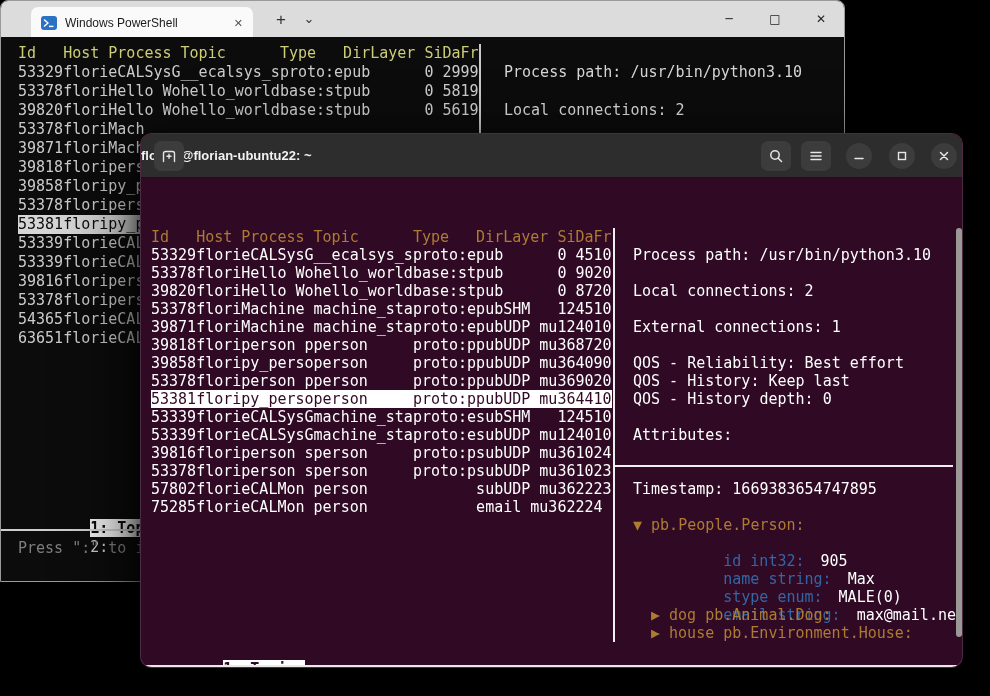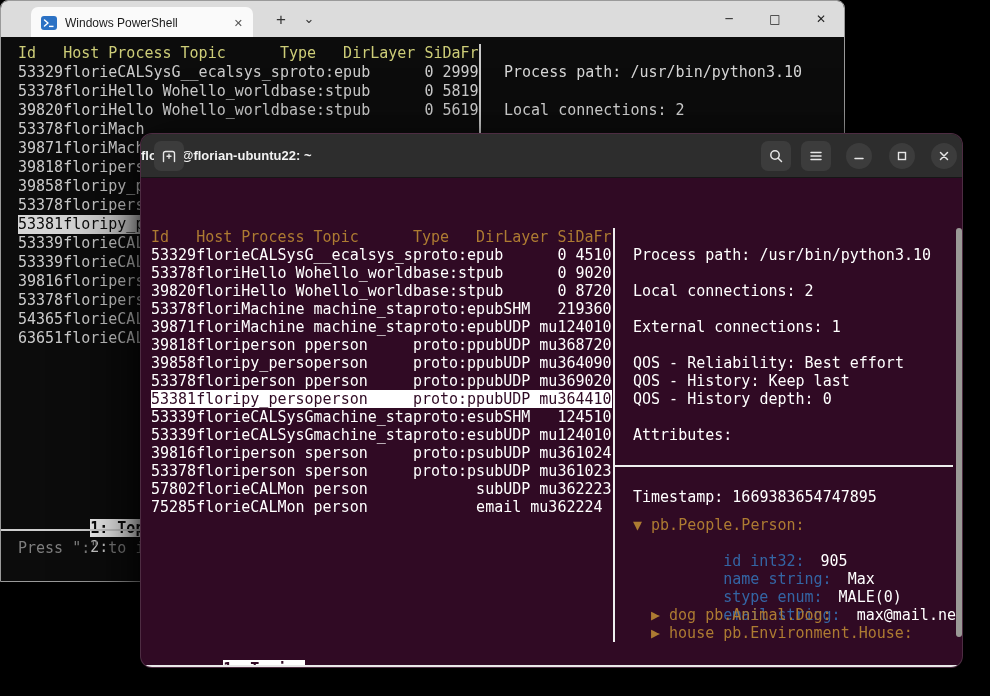--- a/index.html
+++ b/index.html
@@ -174,21 +174,21 @@
         </span>
       </button>
     </header>
 
     <div class="gt-body">
       <div class="gt-table">
         <div class="row hdr">Id   Host Process Topic      Type   DirLayer SiDaFr</div>
         <div class="row">53329florieCALSysG__ecalsys_sproto:epub      0 4510</div>
         <div class="row">53378floriHello Wohello_worldbase:stpub      0 9020</div>
         <div class="row">39820floriHello Wohello_worldbase:stpub      0 8720</div>
-        <div class="row">53378floriMachine machine_staproto:epubSHM   219360</div>
+        <div class="row">53378floriMachine machine_staproto:epubSHM   124510</div>
         <div class="row">39871floriMachine machine_staproto:epubUDP mu124010</div>
         <div class="row">39818floriperson pperson     proto:ppubUDP mu368720</div>
         <div class="row">39858floripy_persoperson     proto:ppubUDP mu364090</div>
         <div class="row">53378floriperson pperson     proto:ppubUDP mu369020</div>
         <div class="row selected">53381floripy_persoperson     proto:ppubUDP mu364410</div>
         <div class="row">53339florieCALSysGmachine_staproto:esubSHM   124510</div>
         <div class="row">53339florieCALSysGmachine_staproto:esubUDP mu124010</div>
         <div class="row">39816floriperson sperson     proto:psubUDP mu361024</div>
         <div class="row">53378floriperson sperson     proto:psubUDP mu361023</div>
         <div class="row">57802florieCALMon person            subUDP mu362223</div>
@@ -200,21 +200,21 @@
       <div class="rp" style="top:68px">Process path: /usr/bin/python3.10</div>
       <div class="rp" style="top:104px">Local connections: 2</div>
       <div class="rp" style="top:140px">External connections: 1</div>
       <div class="rp" style="top:176px">QOS - Reliability: Best effort</div>
       <div class="rp" style="top:194px">QOS - History: Keep last</div>
       <div class="rp" style="top:212px">QOS - History depth: 0</div>
       <div class="rp" style="top:248px">Attributes:</div>
 
       <div class="gt-hrule"></div>
 
-      <div class="rp" style="top:310px">Timestamp: 1669383654747895</div>
+      <div class="rp" style="top:302px">Timestamp: 1669383654747895</div>
 
       <div class="rp accent" style="top:338px">▼ pb.People.Person:</div>
       <div class="rp rp2" style="top:356px">
         <span class="k">id int32:</span><span class="v">905</span>
       </div>
       <div class="rp rp2" style="top:374px">
         <span class="k">name string:</span><span class="v">Max</span>
       </div>
       <div class="rp rp2" style="top:392px">
         <span class="k">stype enum:</span><span class="v">MALE(0)</span>

